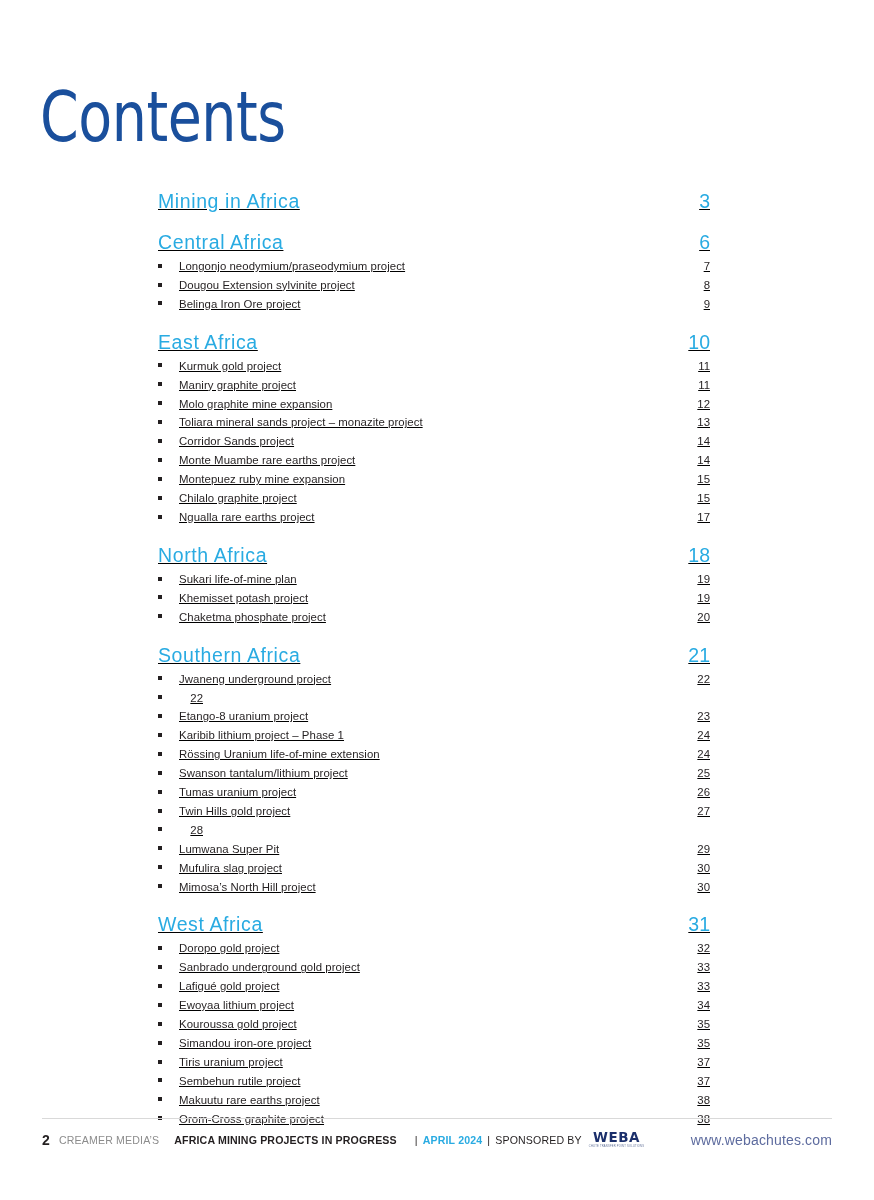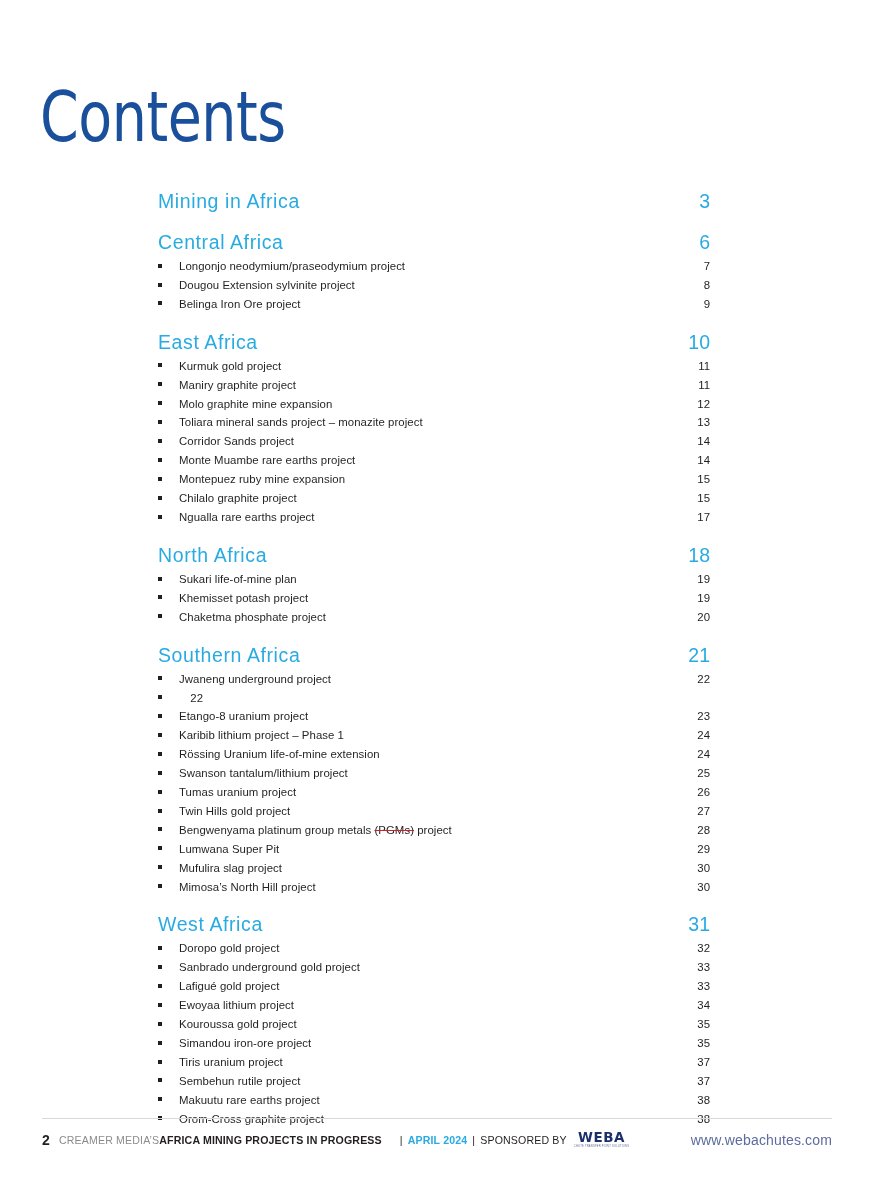--- a/index.html
+++ b/index.html
@@ -32,20 +32,21 @@
     transform-origin: left top;
     white-space: nowrap;
   }
 
   
   .toc {
     position: absolute;
     left: 158px;
     top: 188px;
     width: 552px;
+    text-decoration: underline;
   }
 
   .section {
     margin-bottom: 0;
   }
   .section + .section {
     margin-top: 15px;
   }
 
   .section-head {
@@ -150,21 +151,21 @@
     letter-spacing: 0.15px;
   }
   .pagenum {
     font-weight: bold;
     font-size: 14px;
     color: #231f20;
     margin-right: 9px;
   }
   .f-grey {
     color: #8c8c8c;
-    margin-right: 0;
+    margin-right: 15px;
   }
   .f-black {
     color: #231f20;
     font-weight: bold;
     margin-right: 13px;
   }
   .f-sep {
     color: #231f20;
     margin: 0 5px;
   }
@@ -357,21 +358,20 @@
             <span class="item-label">Tumas uranium project</span>
             <span class="item-page">26</span>
           </li>
           <li class="item">
             <span class="bullet"><i></i></span>
             <span class="item-label">Twin Hills gold project</span>
             <span class="item-page">27</span>
           </li>
           <li class="item">
             <span class="bullet"><i></i></span>
-            <span class="item-label"><span>Bengwenyama platinum group metals </span><span class="struck">(PGMs)</span><span> project</span></span>
             <span class="item-page">28</span>
           </li>
           <li class="item">
             <span class="bullet"><i></i></span>
             <span class="item-label">Lumwana Super Pit</span>
             <span class="item-page">29</span>
           </li>
           <li class="item">
             <span class="bullet"><i></i></span>
             <span class="item-label">Mufulira slag project</span>

